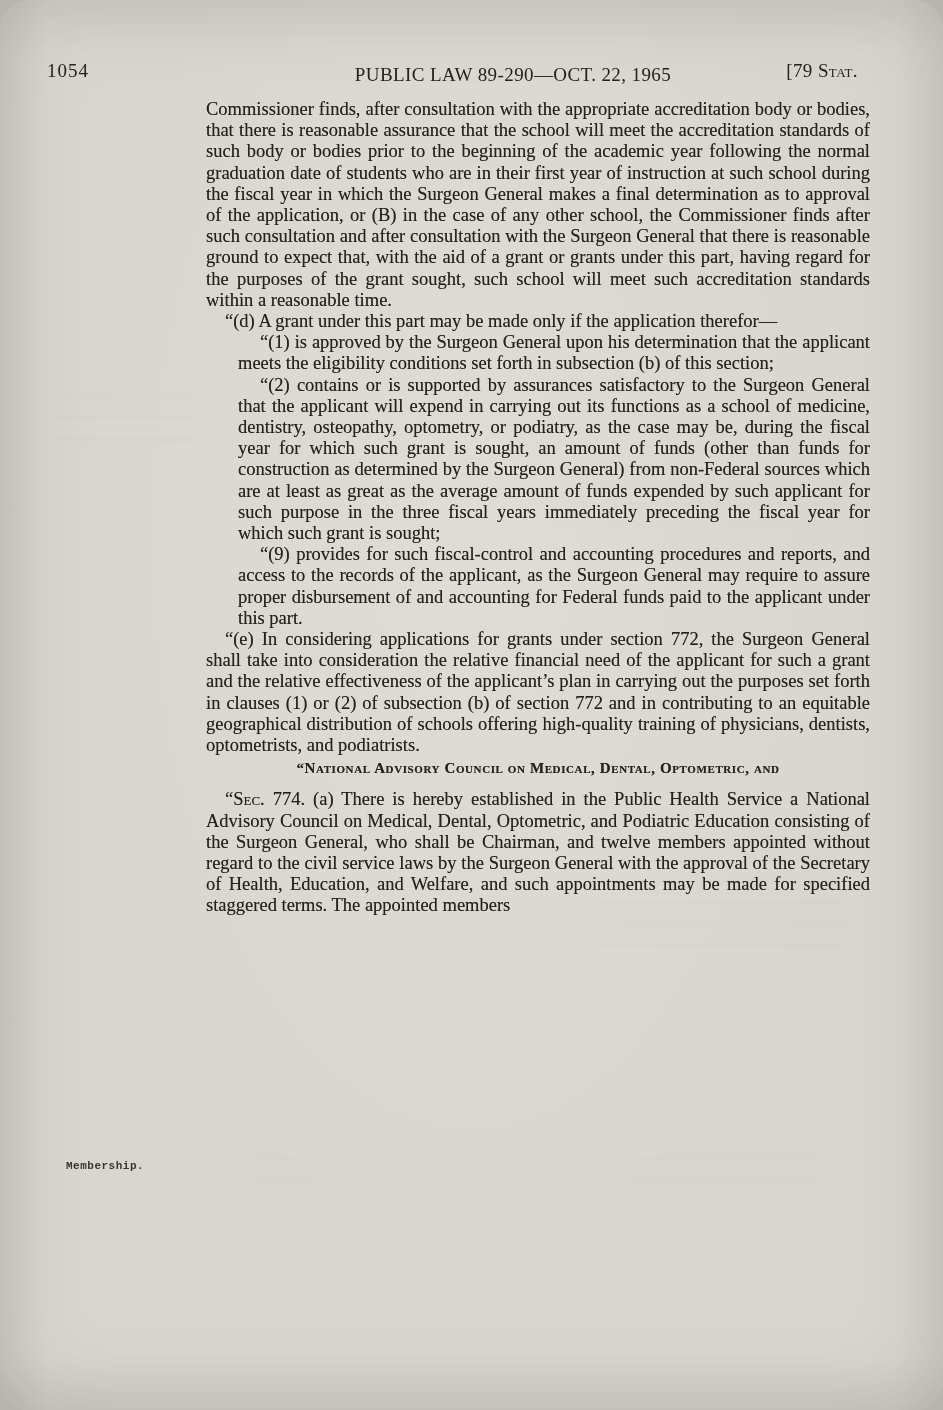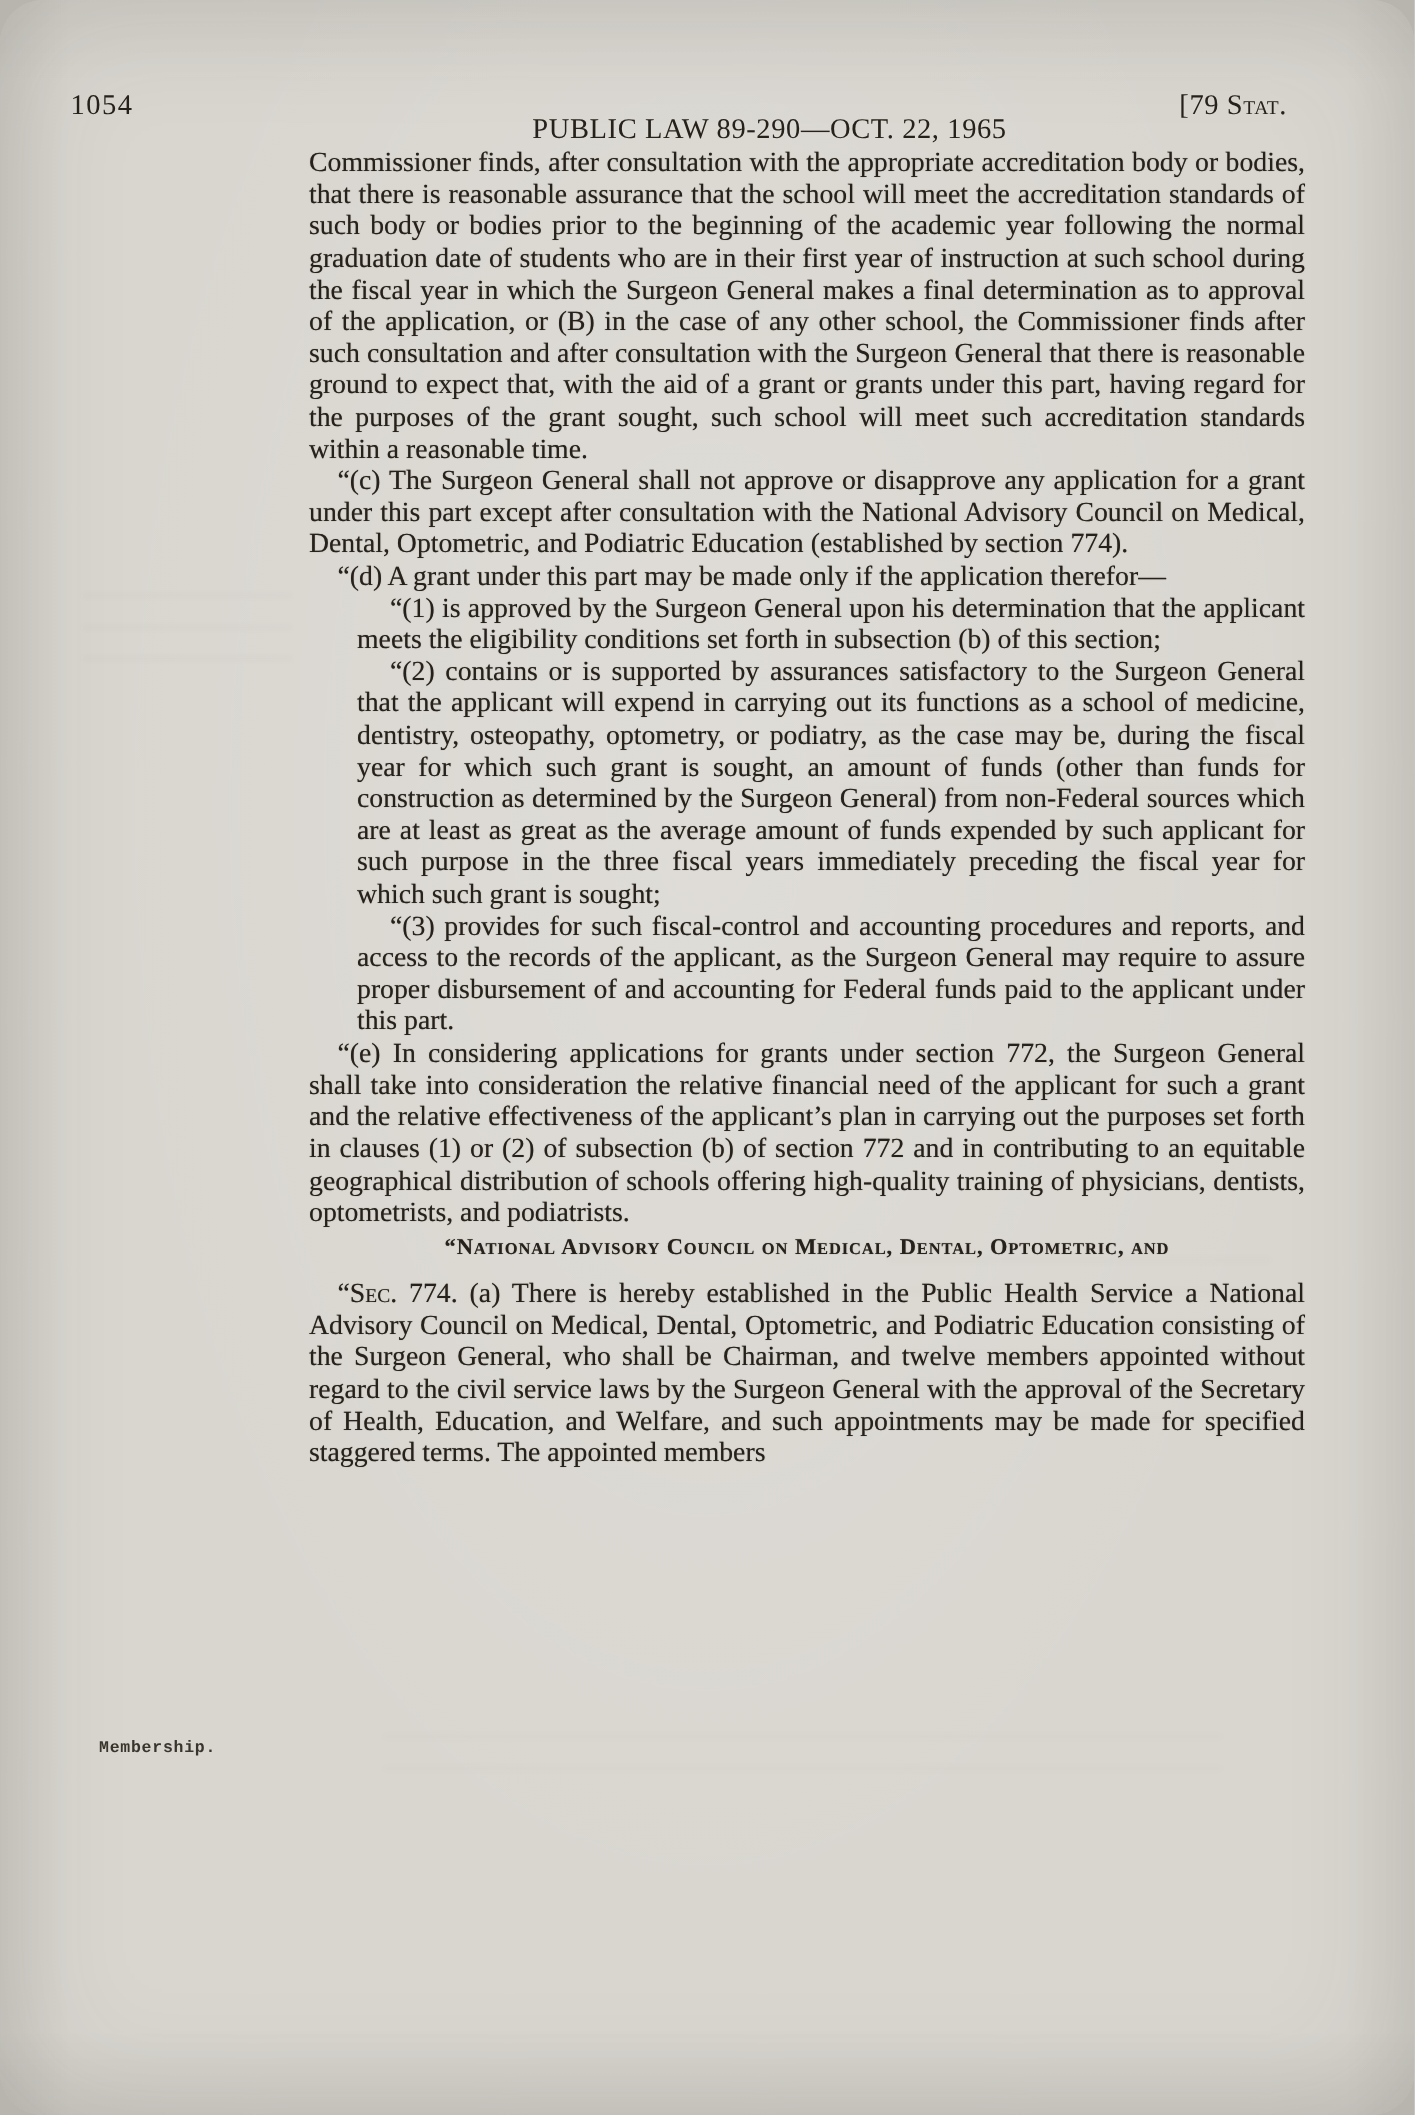--- a/index.html
+++ b/index.html
@@ -20,21 +20,21 @@
       #d9d6d0;
     box-shadow: inset 0 0 90px rgba(60,55,45,0.14);
     border-radius: 29px;
   }
   .running-header {
     position: absolute; top: 60px; left: 47px; right: 85px; height: 24px;
     font-size: 19px;
   }
   .pageno { position: absolute; left: 0; top: 0; letter-spacing: 1px; }
   .law-title {
-    position: absolute; left: 146px; width: 640px; top: 16px;
+    position: absolute; left: 146px; width: 640px; top: 4px;
     text-align: center; letter-spacing: 0.4px; white-space: nowrap;
   }
   .stat { position: absolute; right: 0; top: 0; letter-spacing: 0.4px; }
   .sc { font-variant: small-caps; }
 
   .body-col {
     position: absolute; left: 206px; top: 99px; width: 664px;
     font-size: 18.5px; line-height: 21.2px;
     text-align: justify;
     text-shadow: 0 0 0.6px rgba(45,40,30,0.55);
@@ -79,25 +79,24 @@
   <div class="running-header">
     <span class="pageno">1054</span>
     <span class="law-title">PUBLIC LAW 89-290—OCT. 22, 1965</span>
     <span class="stat sc">[79 Stat.</span>
   </div>
 
   <div class="margin-note">Membership.</div>
 
   <div class="body-col">
     <p class="cont">Commissioner finds, after consultation with the appropriate accreditation body or bodies, that there is reasonable assurance that the school will meet the accreditation standards of such body or bodies prior to the beginning of the academic year following the normal graduation date of students who are in their first year of instruction at such school during the fiscal year in which the Surgeon General makes a final determination as to approval of the application, or (B) in the case of any other school, the Commissioner finds after such consultation and after consultation with the Surgeon General that there is reasonable ground to expect that, with the aid of a grant or grants under this part, having regard for the purposes of the grant sought, such school will meet such accreditation standards within a reasonable time.</p>
-    <p class="ind">“(c) The Surgeon General shall not approve or disapprove any application for a grant under this part except after consultation with the National Advisory Council on Medical, Dental, Optometric, and Podiatric Education (established by section 774).</p>
     <p class="ind">“(d) A grant under this part may be made only if the application therefor—</p>
     <p class="item">“(1) is approved by the Surgeon General upon his determination that the applicant meets the eligibility conditions set forth in subsection (b) of this section;</p>
     <p class="item">“(2) contains or is supported by assurances satisfactory to the Surgeon General that the applicant will expend in carrying out its functions as a school of medicine, dentistry, osteopathy, optometry, or podiatry, as the case may be, during the fiscal year for which such grant is sought, an amount of funds (other than funds for construction as determined by the Surgeon General) from non-Federal sources which are at least as great as the average amount of funds expended by such applicant for such purpose in the three fiscal years immediately preceding the fiscal year for which such grant is sought;</p>
-    <p class="item">“(3) provides for such fiscal-control and accounting procedures and reports, and access to the records of the applicant, as the Surgeon General may require to assure proper disbursement of and accounting for Federal funds paid to the applicant under this part.</p>
+    <p class="item">“(9) provides for such fiscal-control and accounting procedures and reports, and access to the records of the applicant, as the Surgeon General may require to assure proper disbursement of and accounting for Federal funds paid to the applicant under this part.</p>
     <p class="ind">“(e) In considering applications for grants under section 772, the Surgeon General shall take into consideration the relative financial need of the applicant for such a grant and the relative effectiveness of the applicant’s plan in carrying out the purposes set forth in clauses (1) or (2) of subsection (b) of section 772 and in contributing to an equitable geographical distribution of schools offering high-quality training of physicians, dentists, optometrists, and podiatrists.</p>
 
     <h2 class="center-head">
       <span>“National Advisory Council on Medical, Dental, Optometric, and</span>
     </h2>
 
     <p class="ind"><span class="sc">“Sec. 774.</span><span> (a) There is hereby established in the Public Health Service a National Advisory Council on Medical, Dental, Optometric, and Podiatric Education consisting of the Surgeon General, who shall be Chairman, and twelve members appointed without regard to the civil service laws by the Surgeon General with the approval of the Secretary of Health, Education, and Welfare, and such appointments may be made for specified staggered terms. The appointed members</span></p>
   </div>
 
   <div class="ghost g1"></div>

